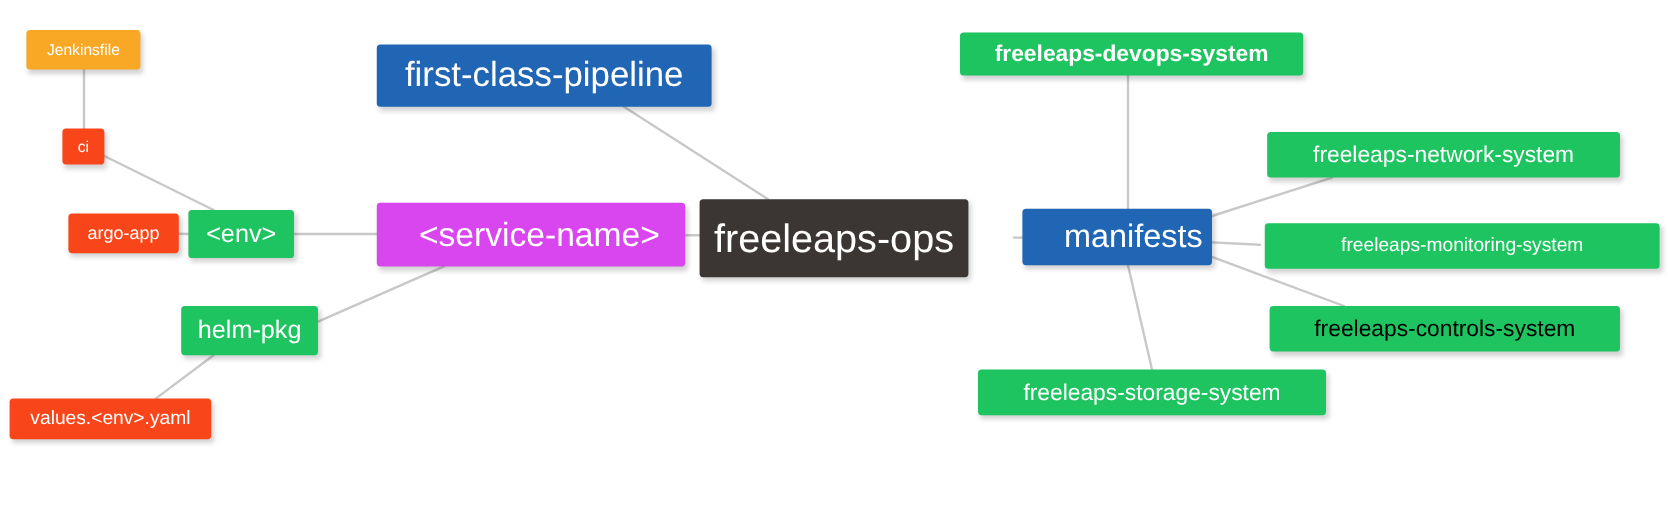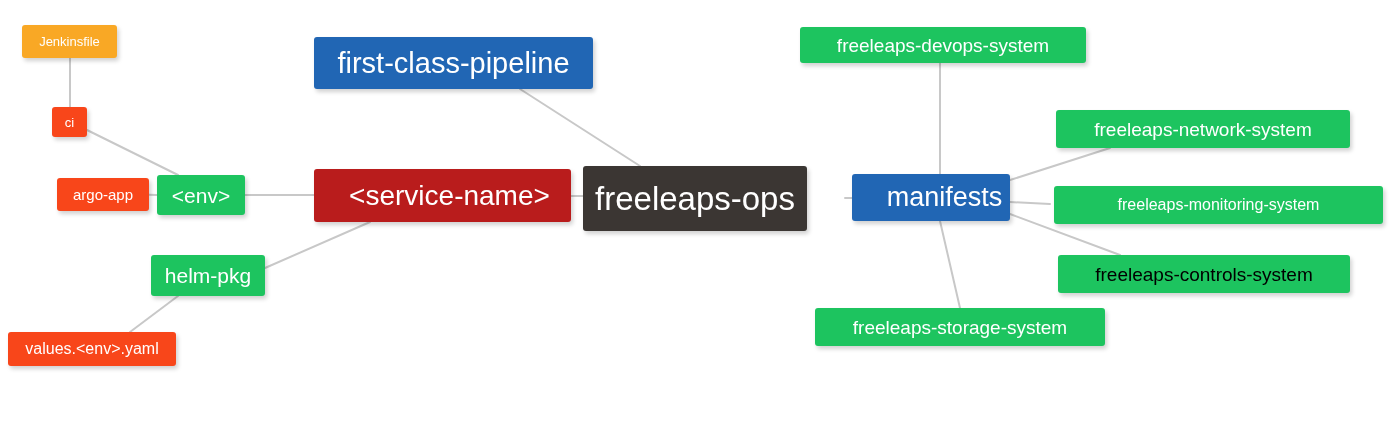--- a/index.html
+++ b/index.html
@@ -82,30 +82,30 @@
       </div>
       <div class="node" style="left: 151px; top: 255px; width: 114px; height: 41px; background: rgb(29, 196, 95); font-size: 21px; color: rgb(255, 255, 255);">
         <span class="node-label">helm-pkg</span>
       </div>
       <div class="node" style="left: 8px; top: 332px; width: 168px; height: 34px; background: rgb(248, 70, 26); font-size: 16px; color: rgb(255, 255, 255);">
         <span class="node-label">values.&lt;env&gt;.yaml</span>
       </div>
       <div class="node" style="left: 314px; top: 37px; width: 279px; height: 52px; background: rgb(33, 102, 180); font-size: 29px; color: rgb(255, 255, 255);">
         <span class="node-label">first-class-pipeline</span>
       </div>
-      <div class="node" style="left: 314px; top: 169px; width: 257px; height: 53px; background: #b91c1c; font-size: 28px; color: rgb(255, 255, 255); padding-left: 24px;">
+      <div class="node" style="left: 314px; top: 169px; width: 257px; height: 53px; background: #d946ef; font-size: 28px; color: rgb(255, 255, 255); padding-left: 24px;">
         <span class="node-label">&lt;service-name&gt;</span>
       </div>
       <div class="node" style="left: 583px; top: 166px; width: 224px; height: 65px; background: rgb(59, 54, 51); font-size: 33px; color: rgb(255, 255, 255);">
         <span class="node-label">freeleaps-ops</span>
       </div>
       <div class="node" style="left: 852px; top: 174px; width: 158px; height: 47px; background: rgb(33, 102, 180); font-size: 27px; color: rgb(255, 255, 255); padding-left: 37px;">
         <span class="node-label">manifests</span>
       </div>
-      <div class="node" style="left: 800px; top: 27px; width: 286px; height: 36px; background: rgb(29, 196, 95); font-size: 19px; color: rgb(255, 255, 255);">
+      <div class="node" style="left: 800px; top: 27px; width: 286px; height: 36px; background: rgb(29, 196, 95); font-size: 19px; color: rgb(255, 255, 255); font-weight: bold;">
         <span class="node-label">freeleaps-devops-system</span>
       </div>
       <div class="node" style="left: 1056px; top: 110px; width: 294px; height: 38px; background: rgb(29, 196, 95); font-size: 19px; color: rgb(255, 255, 255);">
         <span class="node-label">freeleaps-network-system</span>
       </div>
       <div class="node" style="left: 1054px; top: 186px; width: 329px; height: 38px; background: rgb(29, 196, 95); font-size: 16px; color: rgb(255, 255, 255);">
         <span class="node-label">freeleaps-monitoring-system</span>
       </div>
       <div class="node" style="left: 1058px; top: 255px; width: 292px; height: 38px; background: rgb(29, 196, 95); font-size: 19px; color: #000000;">
         <span class="node-label">freeleaps-controls-system</span>

